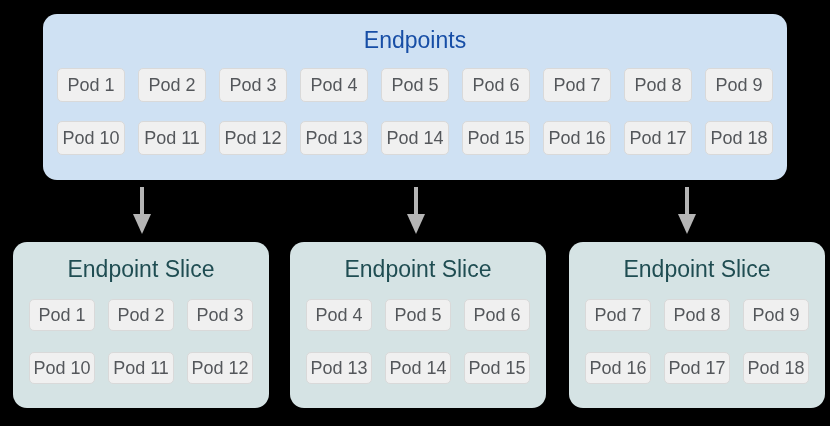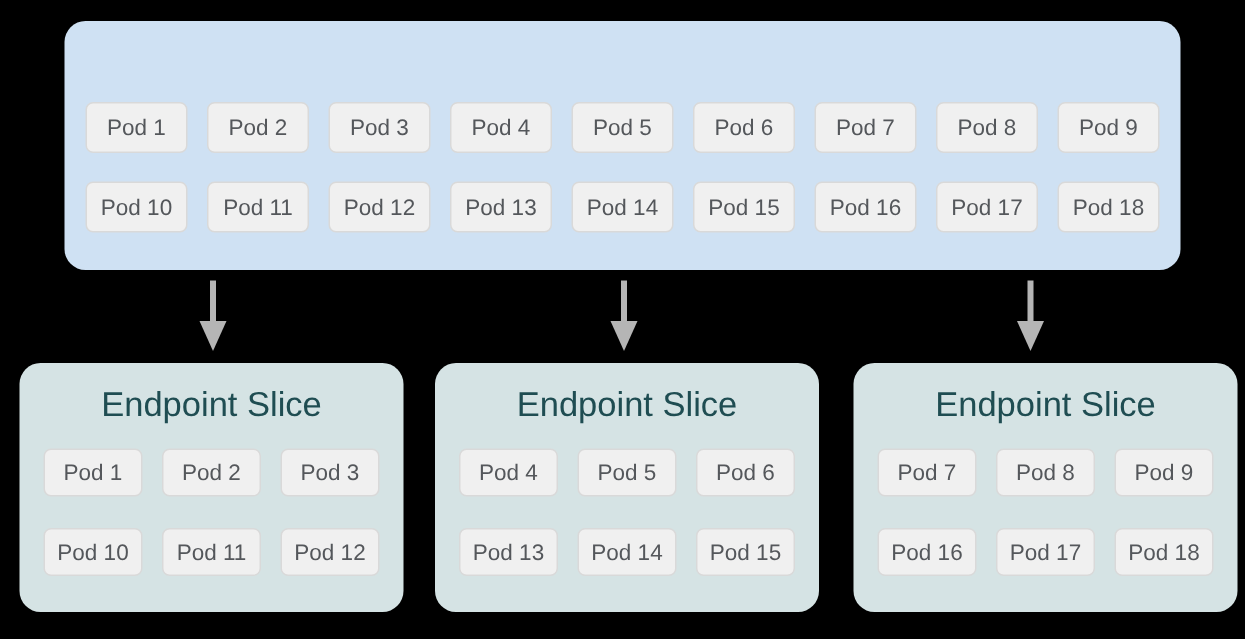--- a/index.html
+++ b/index.html
@@ -34,21 +34,21 @@
   }
 
   
   .chip {
     height: 34px;
     background: #f0f0f0;
     border: 1px solid #d9d9d9;
     border-radius: 5px;
     box-sizing: border-box;
     display: flex; align-items: center; justify-content: center;
-    font-size: 15px; color: #54575b;
+    font-size: 18px; color: #54575b;
     white-space: nowrap;
   }
 
   
   .arrow {
     position: absolute; top: 187px;
     width: 18px; height: 47px;
     display: flex; flex-direction: column; align-items: center;
   }
   .arrow .stem { width: 4px; height: 27px; background: #b5b5b5; }
@@ -86,20 +86,21 @@
     column-gap: 13px; row-gap: 21px;
   }
   .slice .chip { height: 32px; }
 </style>
 </head>
 <body>
 
 <div class="canvas">
 
   <section class="endpoints-box">
+    <h1 class="endpoints-title">Endpoints</h1>
     <div class="pods-grid">
       <div class="chip">Pod 1</div>
       <div class="chip">Pod 2</div>
       <div class="chip">Pod 3</div>
       <div class="chip">Pod 4</div>
       <div class="chip">Pod 5</div>
       <div class="chip">Pod 6</div>
       <div class="chip">Pod 7</div>
       <div class="chip">Pod 8</div>
       <div class="chip">Pod 9</div>

